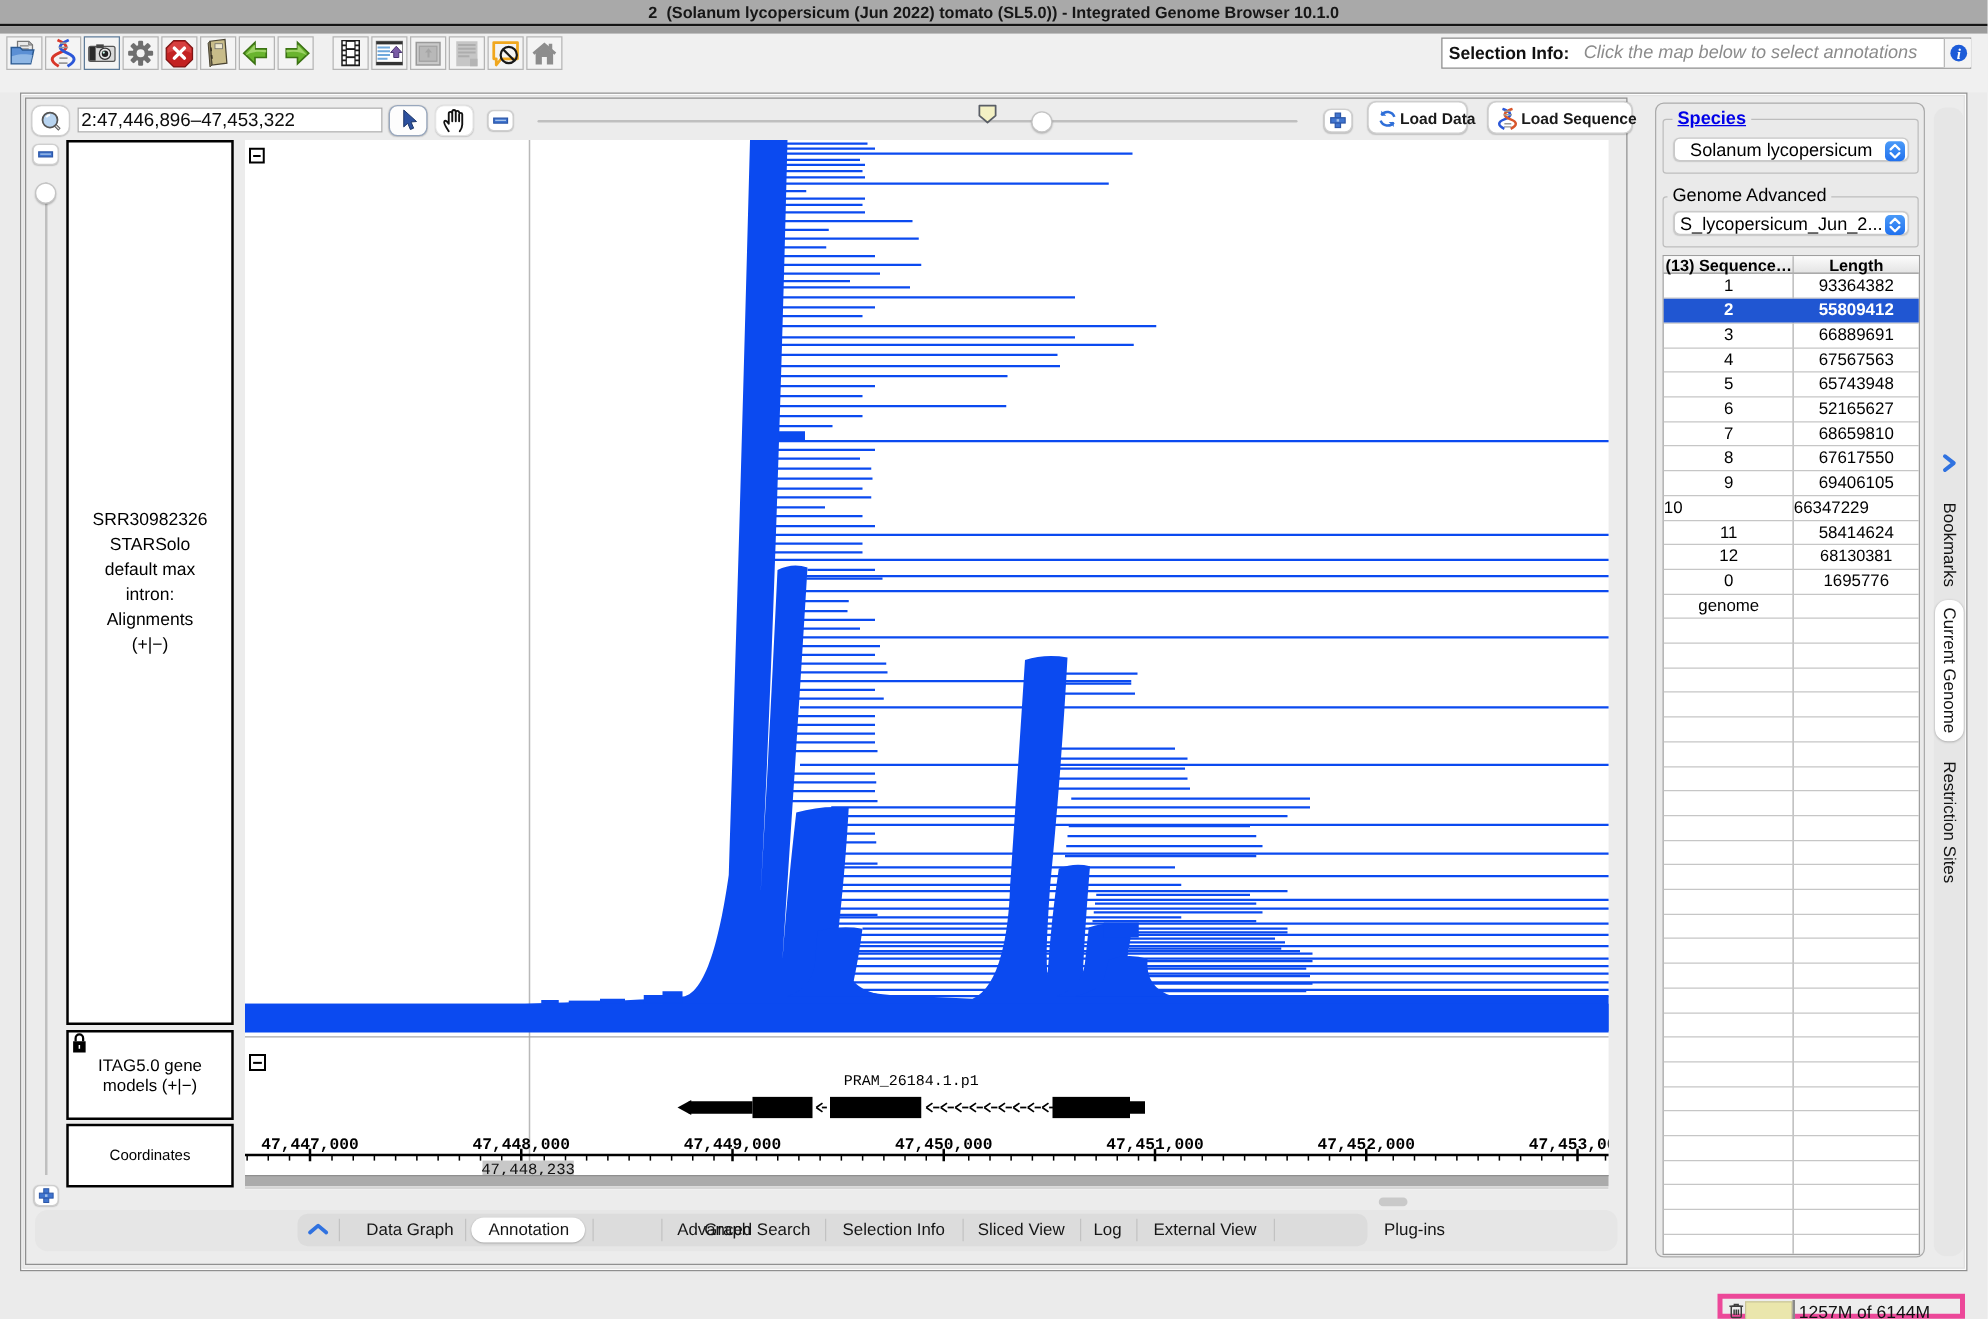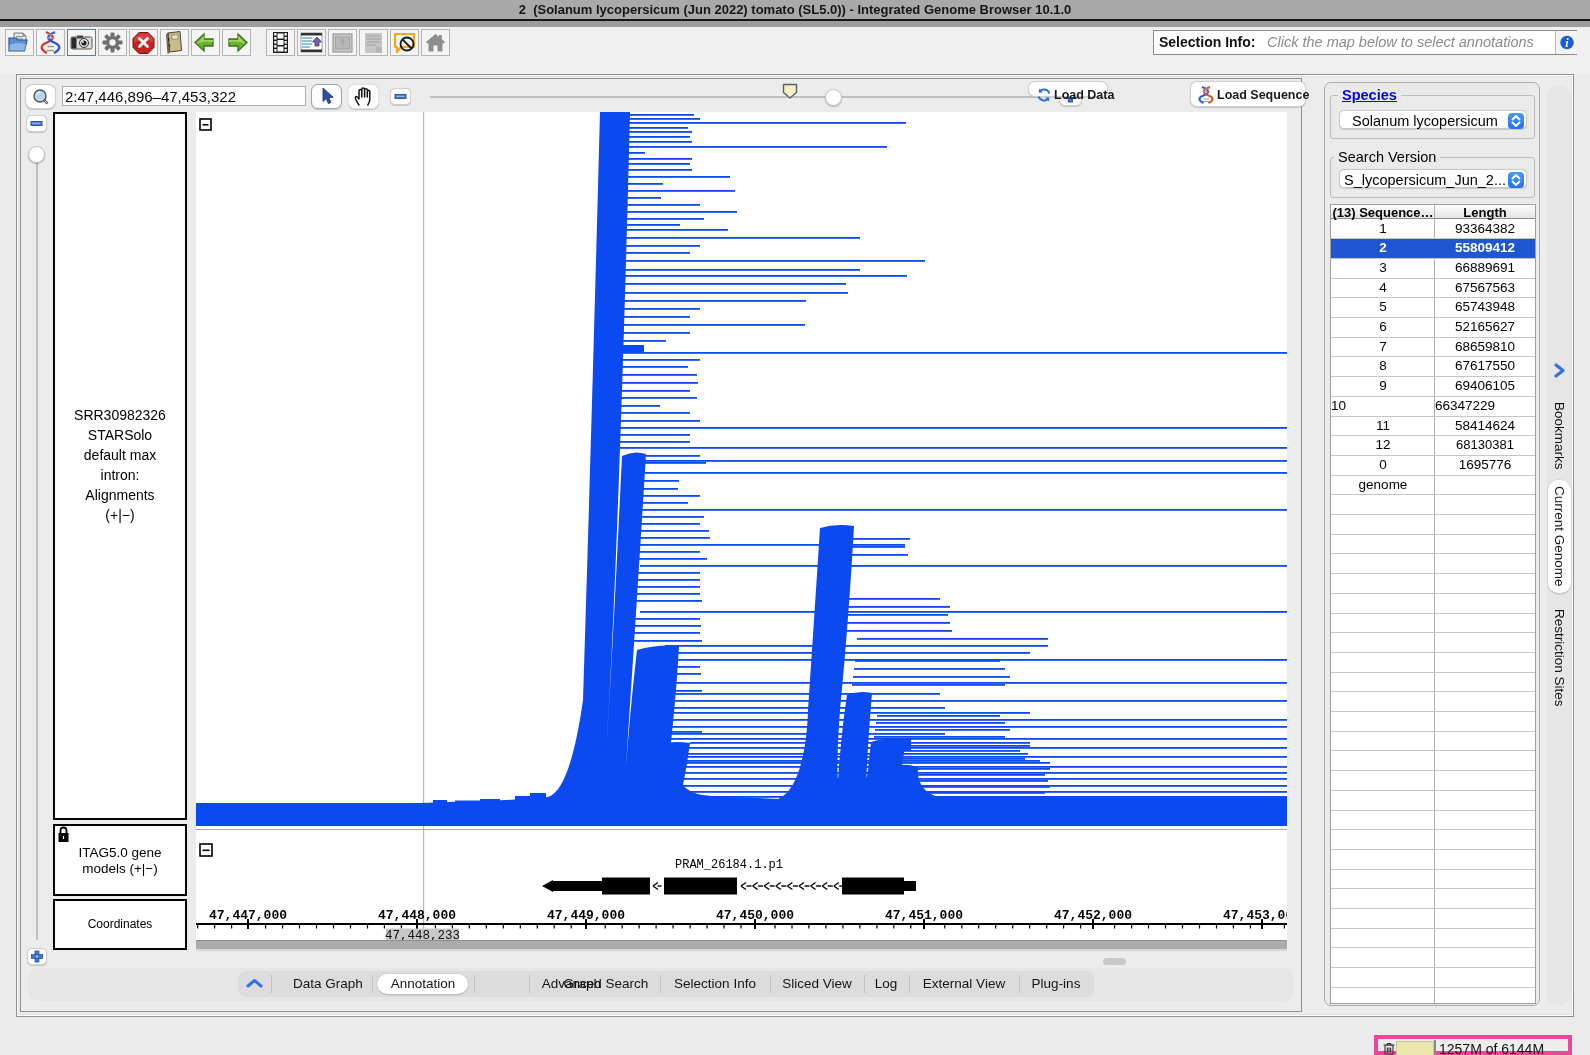--- a/index.html
+++ b/index.html
@@ -164,21 +164,21 @@
 <div class="abs" style="left:825px;top:89px;width:17px;height:17px;background:#fff;border:1px solid #c4c4c4;border-radius:50%;box-shadow:0 1px 1.5px rgba(0,0,0,0.25)"></div>
 <div class="btn" style="left:1059px;top:87px;width:23px;height:19px;border-radius:6px">
  <svg width="21" height="17">
       <g stroke="#2c57a8" stroke-width="1" fill="#3f74cf">
         <rect x="8.2" y="2.5" width="4.2" height="11.5"></rect>
         <rect x="4.6" y="6.2" width="11.5" height="4.2"></rect>
       </g>
       <rect x="9.3" y="7.3" width="2" height="2" fill="#a8c4ea"></rect>
     </svg>
 </div>
-<div class="btn" style="left:1028px;top:81px;width:80px;height:16px;border-radius:7px">
+<div class="btn" style="left:1094px;top:81px;width:80px;height:26px;border-radius:7px">
  <svg class="abs" style="left:7px;top:5px" width="16" height="16" viewBox="0 0 16 16">
   <path d="M13.5 6.5 a6 6 0 0 0 -10.5 -1.5" fill="none" stroke="#2f6fd8" stroke-width="2"></path>
   <path d="M3 1.5 v4 h4 z" fill="#2f6fd8"></path>
   <path d="M2.5 9.5 a6 6 0 0 0 10.5 1.5" fill="none" stroke="#2f6fd8" stroke-width="2"></path>
   <path d="M13 14.5 v-4 h-4 z" fill="#2f6fd8"></path>
     </svg>
  <span class="abs" style="left:25px;top:6px;font-size:12.5px;font-weight:bold;color:#1a1a1a;white-space:nowrap">Load Data</span>
 </div>
 <div class="btn" style="left:1190px;top:81px;width:116px;height:26px;border-radius:7px">
  <svg class="abs" style="left:6px;top:4px" width="18" height="18" viewBox="0 0 18 18">
@@ -483,42 +483,42 @@
   </svg>
 <div class="abs" style="left:377px;top:974px;width:91px;height:20px;background:#fff;border-radius:10px;box-shadow:0 0.5px 1.5px rgba(0,0,0,0.3)"></div>
 <div class="abs" style="left:328px;top:976px;width:200px;margin-left:-100px;text-align:center;font-size:13.5px;color:#151515">Data Graph</div>
 <div class="abs" style="left:423px;top:976px;width:200px;margin-left:-100px;text-align:center;font-size:13.5px;color:#151515">Annotation</div>
 <div class="abs" style="left:501px;top:976px;width:200px;margin-left:-100px;text-align:right;font-size:13.5px;color:#151515">Graph</div>
 <div class="abs" style="left:595px;top:976px;width:200px;margin-left:-100px;text-align:center;font-size:13.5px;color:#151515">Advanced Search</div>
 <div class="abs" style="left:715px;top:976px;width:200px;margin-left:-100px;text-align:center;font-size:13.5px;color:#151515">Selection Info</div>
 <div class="abs" style="left:817px;top:976px;width:200px;margin-left:-100px;text-align:center;font-size:13.5px;color:#151515">Sliced View</div>
 <div class="abs" style="left:886px;top:976px;width:200px;margin-left:-100px;text-align:center;font-size:13.5px;color:#151515">Log</div>
 <div class="abs" style="left:964px;top:976px;width:200px;margin-left:-100px;text-align:center;font-size:13.5px;color:#151515">External View</div>
-<div class="abs" style="left:1056px;top:976px;width:200px;margin-left:-100px;text-align:center;font-size:13.5px;color:#151515">Plug-ins</div>
+<div class="abs" style="left:1056px;top:976px;width:200px;margin-left:-100px;text-align:right;font-size:13.5px;color:#151515">Plug-ins</div>
 <div class="abs" style="left:271.0px;top:975px;width:1px;height:18px;background:#c2c2c2"></div>
 <div class="abs" style="left:372.0px;top:975px;width:1px;height:18px;background:#c2c2c2"></div>
 <div class="abs" style="left:474.0px;top:975px;width:1px;height:18px;background:#c2c2c2"></div>
 <div class="abs" style="left:529.0px;top:975px;width:1px;height:18px;background:#c2c2c2"></div>
 <div class="abs" style="left:659.5px;top:975px;width:1px;height:18px;background:#c2c2c2"></div>
 <div class="abs" style="left:770.0px;top:975px;width:1px;height:18px;background:#c2c2c2"></div>
 <div class="abs" style="left:863.5px;top:975px;width:1px;height:18px;background:#c2c2c2"></div>
 <div class="abs" style="left:909.0px;top:975px;width:1px;height:18px;background:#c2c2c2"></div>
 <div class="abs" style="left:1018.5px;top:975px;width:1px;height:18px;background:#c2c2c2"></div>
 <div class="abs" style="left:1324px;top:82px;width:216px;height:924px;background:#eaeaea;border:1px solid #ababab;border-radius:7px"></div>
 <div class="abs" style="left:1330px;top:95px;width:205px;height:44px;border:1px solid #bdbdbd;border-radius:3px"></div>
 <div class="abs" style="left:1338px;top:87px;background:#eaeaea;padding:0 4px;font-size:14.5px;font-weight:bold;color:#0000e8;text-decoration:underline">Species</div>
 <div class="abs" style="left:1339px;top:110px;width:188px;height:19px;background:#fff;border:1px solid #c9c9c9;border-radius:5px;box-shadow:0 0.5px 1px rgba(0,0,0,0.15)">
     <div class="abs" style="left:0;top:2px;width:170px;text-align:center;font-size:14.5px;color:#000">Solanum lycopersicum</div>
     <div class="abs" style="right:2px;top:1.5px;width:16px;height:16px;background:linear-gradient(#4a9af8,#2171ee);border-radius:4px"><svg width="16" height="16">
         <path d="M4.5 6.5 l3.5 -3.5 3.5 3.5" fill="none" stroke="#fff" stroke-width="1.8" stroke-linecap="round" stroke-linejoin="round"></path>
         <path d="M4.5 9.5 l3.5 3.5 3.5 -3.5" fill="none" stroke="#fff" stroke-width="1.8" stroke-linecap="round" stroke-linejoin="round"></path>
       </svg></div>
   </div>
 <div class="abs" style="left:1330px;top:157px;width:205px;height:41px;border:1px solid #bdbdbd;border-radius:3px"></div>
-<div class="abs" style="left:1334px;top:149px;background:#eaeaea;padding:0 4px;font-size:14.5px;color:#000">Search Version</div>
+<div class="abs" style="left:1334px;top:149px;background:#eaeaea;padding:0 4px;font-size:14.5px;color:#000">Genome Advanced</div>
 <div class="abs" style="left:1339px;top:169px;width:188px;height:19px;background:#fff;border:1px solid #c9c9c9;border-radius:5px;box-shadow:0 0.5px 1px rgba(0,0,0,0.15)">
     <div class="abs" style="left:0;top:2px;width:170px;text-align:center;font-size:14.5px;color:#000">S_lycopersicum_Jun_2...</div>
     <div class="abs" style="right:2px;top:1.5px;width:16px;height:16px;background:linear-gradient(#4a9af8,#2171ee);border-radius:4px"><svg width="16" height="16">
         <path d="M4.5 6.5 l3.5 -3.5 3.5 3.5" fill="none" stroke="#fff" stroke-width="1.8" stroke-linecap="round" stroke-linejoin="round"></path>
         <path d="M4.5 9.5 l3.5 3.5 3.5 -3.5" fill="none" stroke="#fff" stroke-width="1.8" stroke-linecap="round" stroke-linejoin="round"></path>
       </svg></div>
   </div>
 <div class="abs" style="left:1330px;top:204px;width:206px;height:800px;background:#fff;border:1px solid #9f9f9f"></div>
 <div class="abs" style="left:1331px;top:205px;width:204px;height:13.5px;background:linear-gradient(#fcfcfc,#e4e4e4);border-bottom:1px solid #8f8f8f"></div>
 <div class="abs" style="left:1331px;top:205px;width:104px;text-align:center;font-size:13px;font-weight:bold;color:#000">(13) Sequence…</div>

